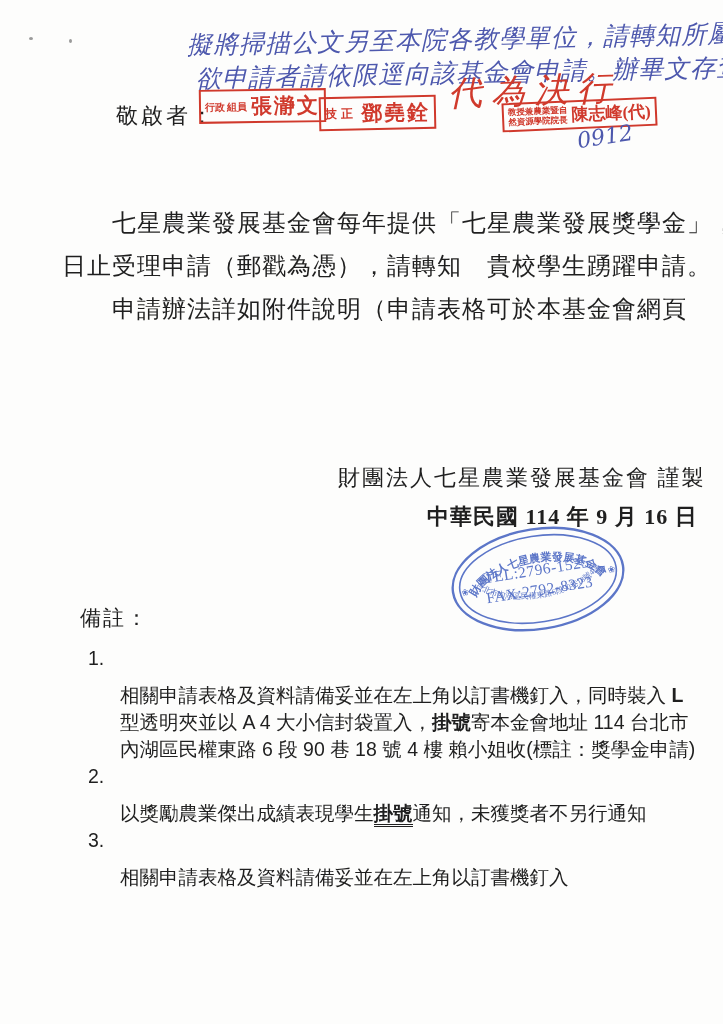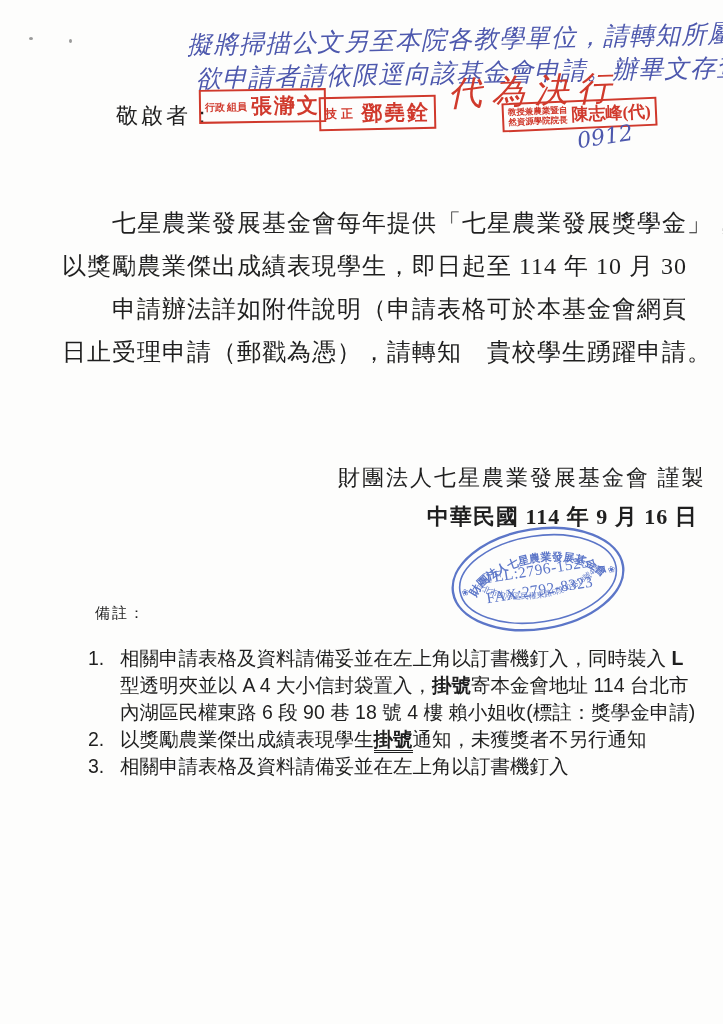--- a/index.html
+++ b/index.html
@@ -52,29 +52,29 @@
   .body-text{position:absolute;left:62px;top:202px;width:632px;font-size:24px;line-height:43px;}
   .bline{white-space:nowrap;letter-spacing:1px;}
 
   .signature{position:absolute;left:338px;top:463px;font-size:22px;letter-spacing:2px;}
   .date-line{position:absolute;left:427px;top:502px;font-size:22px;letter-spacing:1px;font-weight:bold;}
 
   
   .oval-stamp{position:absolute;left:448px;top:527px;width:180px;height:104px;transform:rotate(-9deg);opacity:.92;}
 
   
-  .notes-heading{position:absolute;left:95px;top:604px;font-size:15px;letter-spacing:2px;}
+  .notes-heading{position:absolute;left:80px;top:604px;font-size:21px;letter-spacing:2px;}
   .notes{
     position:absolute;left:88px;top:645px;width:614px;
     font-family:"Liberation Sans","DejaVu Sans",sans-serif;
     font-size:19.5px;line-height:27px;
   }
   .note-item{display:flex;align-items:flex-start;}
   .note-num{width:32px;flex:0 0 32px;}
-  .note-text{width:578px;}
+  .note-text{width:578px;margin-top:37px;}
   .b{font-weight:bold;}
   .ul2{font-weight:bold;border-bottom:3px double #1f1f1f;}
 </style>
 </head>
 <body>
 
 <div class="page">
 
   <span class="speck speck1"></span>
   <span class="speck speck2"></span>
@@ -103,23 +103,22 @@
       <span>教授兼農業暨自</span>
       <span>然資源學院院長</span>
     </span>
     <span class="stamp-name">陳志峰(代)</span>
   </div>
 
   <div class="hw-date">0912</div>
 
   <div class="body-text">
     <div class="bline">　　七星農業發展基金會每年提供「七星農業發展獎學金」，</div>
-    <div class="bline">以獎勵農業傑出成績表現學生，即日起至 114 年 10 月 30</div>
+    <div class="bline">日止受理申請（郵戳為憑），請轉知　貴校學生踴躍申請。</div>
     <div class="bline">　　申請辦法詳如附件說明（申請表格可於本基金會網頁</div>
-    <div class="bline">日止受理申請（郵戳為憑），請轉知　貴校學生踴躍申請。</div>
   </div>
 
   <div class="signature">財團法人七星農業發展基金會 謹製</div>
   <div class="date-line">中華民國 114 年 9 月 16 日</div>
 
   <svg class="oval-stamp" viewBox="0 0 180 104" xmlns="http://www.w3.org/2000/svg">
     <ellipse cx="90" cy="52" rx="86" ry="50" fill="none" stroke="#4f6bc4" stroke-width="2.4"></ellipse>
     <ellipse cx="90" cy="52" rx="79" ry="43" fill="none" stroke="#4f6bc4" stroke-width="1.6"></ellipse>
     <path id="sealTopArc" d="M 25 62 A 67 36 0 0 1 155 62" fill="none"></path>
     <path id="sealBottomArc" d="M 24 44 A 68 35 0 0 0 156 44" fill="none"></path>

